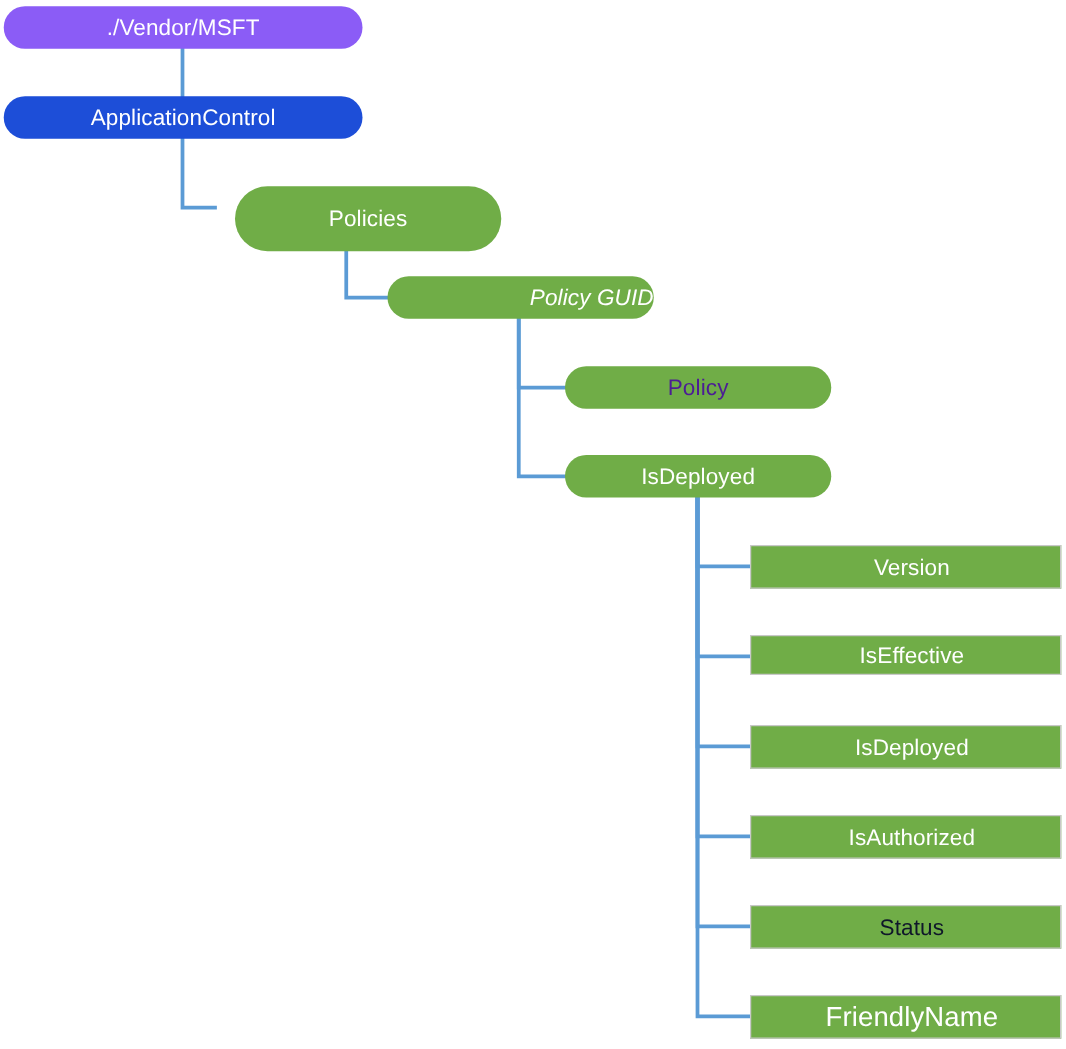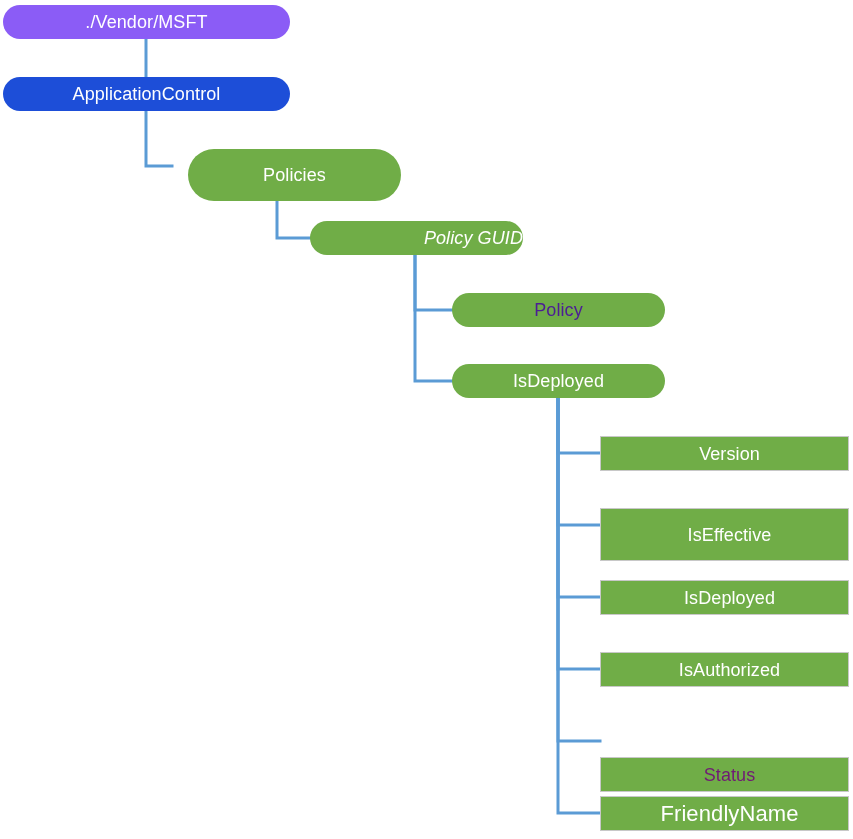--- a/index.html
+++ b/index.html
@@ -87,29 +87,29 @@
       </div>
       <div class="node pill" style="left: 452px; top: 293px; width: 213px; height: 34px; font-size: 18px; background: rgb(112, 173, 71); color: #4c1d95;">
         <span class="node-label">Policy</span>
       </div>
       <div class="node pill" style="left: 452px; top: 364px; width: 213px; height: 34px; font-size: 18px; background: rgb(112, 173, 71); color: rgb(255, 255, 255);">
         <span class="node-label">IsDeployed</span>
       </div>
       <div class="node rect" style="left: 600px; top: 436px; width: 249px; height: 35px; font-size: 18px; background: rgb(112, 173, 71); color: rgb(255, 255, 255); border-color: rgb(200, 200, 200);">
         <span class="node-label">Version</span>
       </div>
-      <div class="node rect" style="left: 600px; top: 508px; width: 249px; height: 53px; font-size: 18px; background: rgb(112, 173, 71); color: rgb(255, 255, 255); border-color: rgb(200, 200, 200);">
+      <div class="node rect" style="left: 600px; top: 508px; width: 249px; height: 32px; font-size: 18px; background: rgb(112, 173, 71); color: rgb(255, 255, 255); border-color: rgb(200, 200, 200);">
         <span class="node-label">IsEffective</span>
       </div>
       <div class="node rect" style="left: 600px; top: 580px; width: 249px; height: 35px; font-size: 18px; background: rgb(112, 173, 71); color: rgb(255, 255, 255); border-color: rgb(200, 200, 200); justify-content: center;">
         <span class="node-label">IsDeployed</span>
       </div>
       <div class="node rect" style="left: 600px; top: 652px; width: 249px; height: 35px; font-size: 18px; background: rgb(112, 173, 71); color: rgb(255, 255, 255); border-color: rgb(200, 200, 200);">
         <span class="node-label">IsAuthorized</span>
       </div>
-      <div class="node rect" style="left: 600px; top: 724px; width: 249px; height: 35px; font-size: 18px; background: rgb(112, 173, 71); color: #701a75; border-color: rgb(200, 200, 200); margin-top: 33px;">
+      <div class="node rect" style="left: 600px; top: 724px; width: 249px; height: 35px; font-size: 18px; background: rgb(112, 173, 71); color: #0f172a; border-color: rgb(200, 200, 200);">
         <span class="node-label">Status</span>
       </div>
       <div class="node rect" style="left: 600px; top: 796px; width: 249px; height: 35px; font-size: 22px; background: rgb(112, 173, 71); color: rgb(255, 255, 255); border-color: rgb(200, 200, 200);">
         <span class="node-label">FriendlyName</span>
       </div>
     </div>
 </div>
 
 </body></html>

